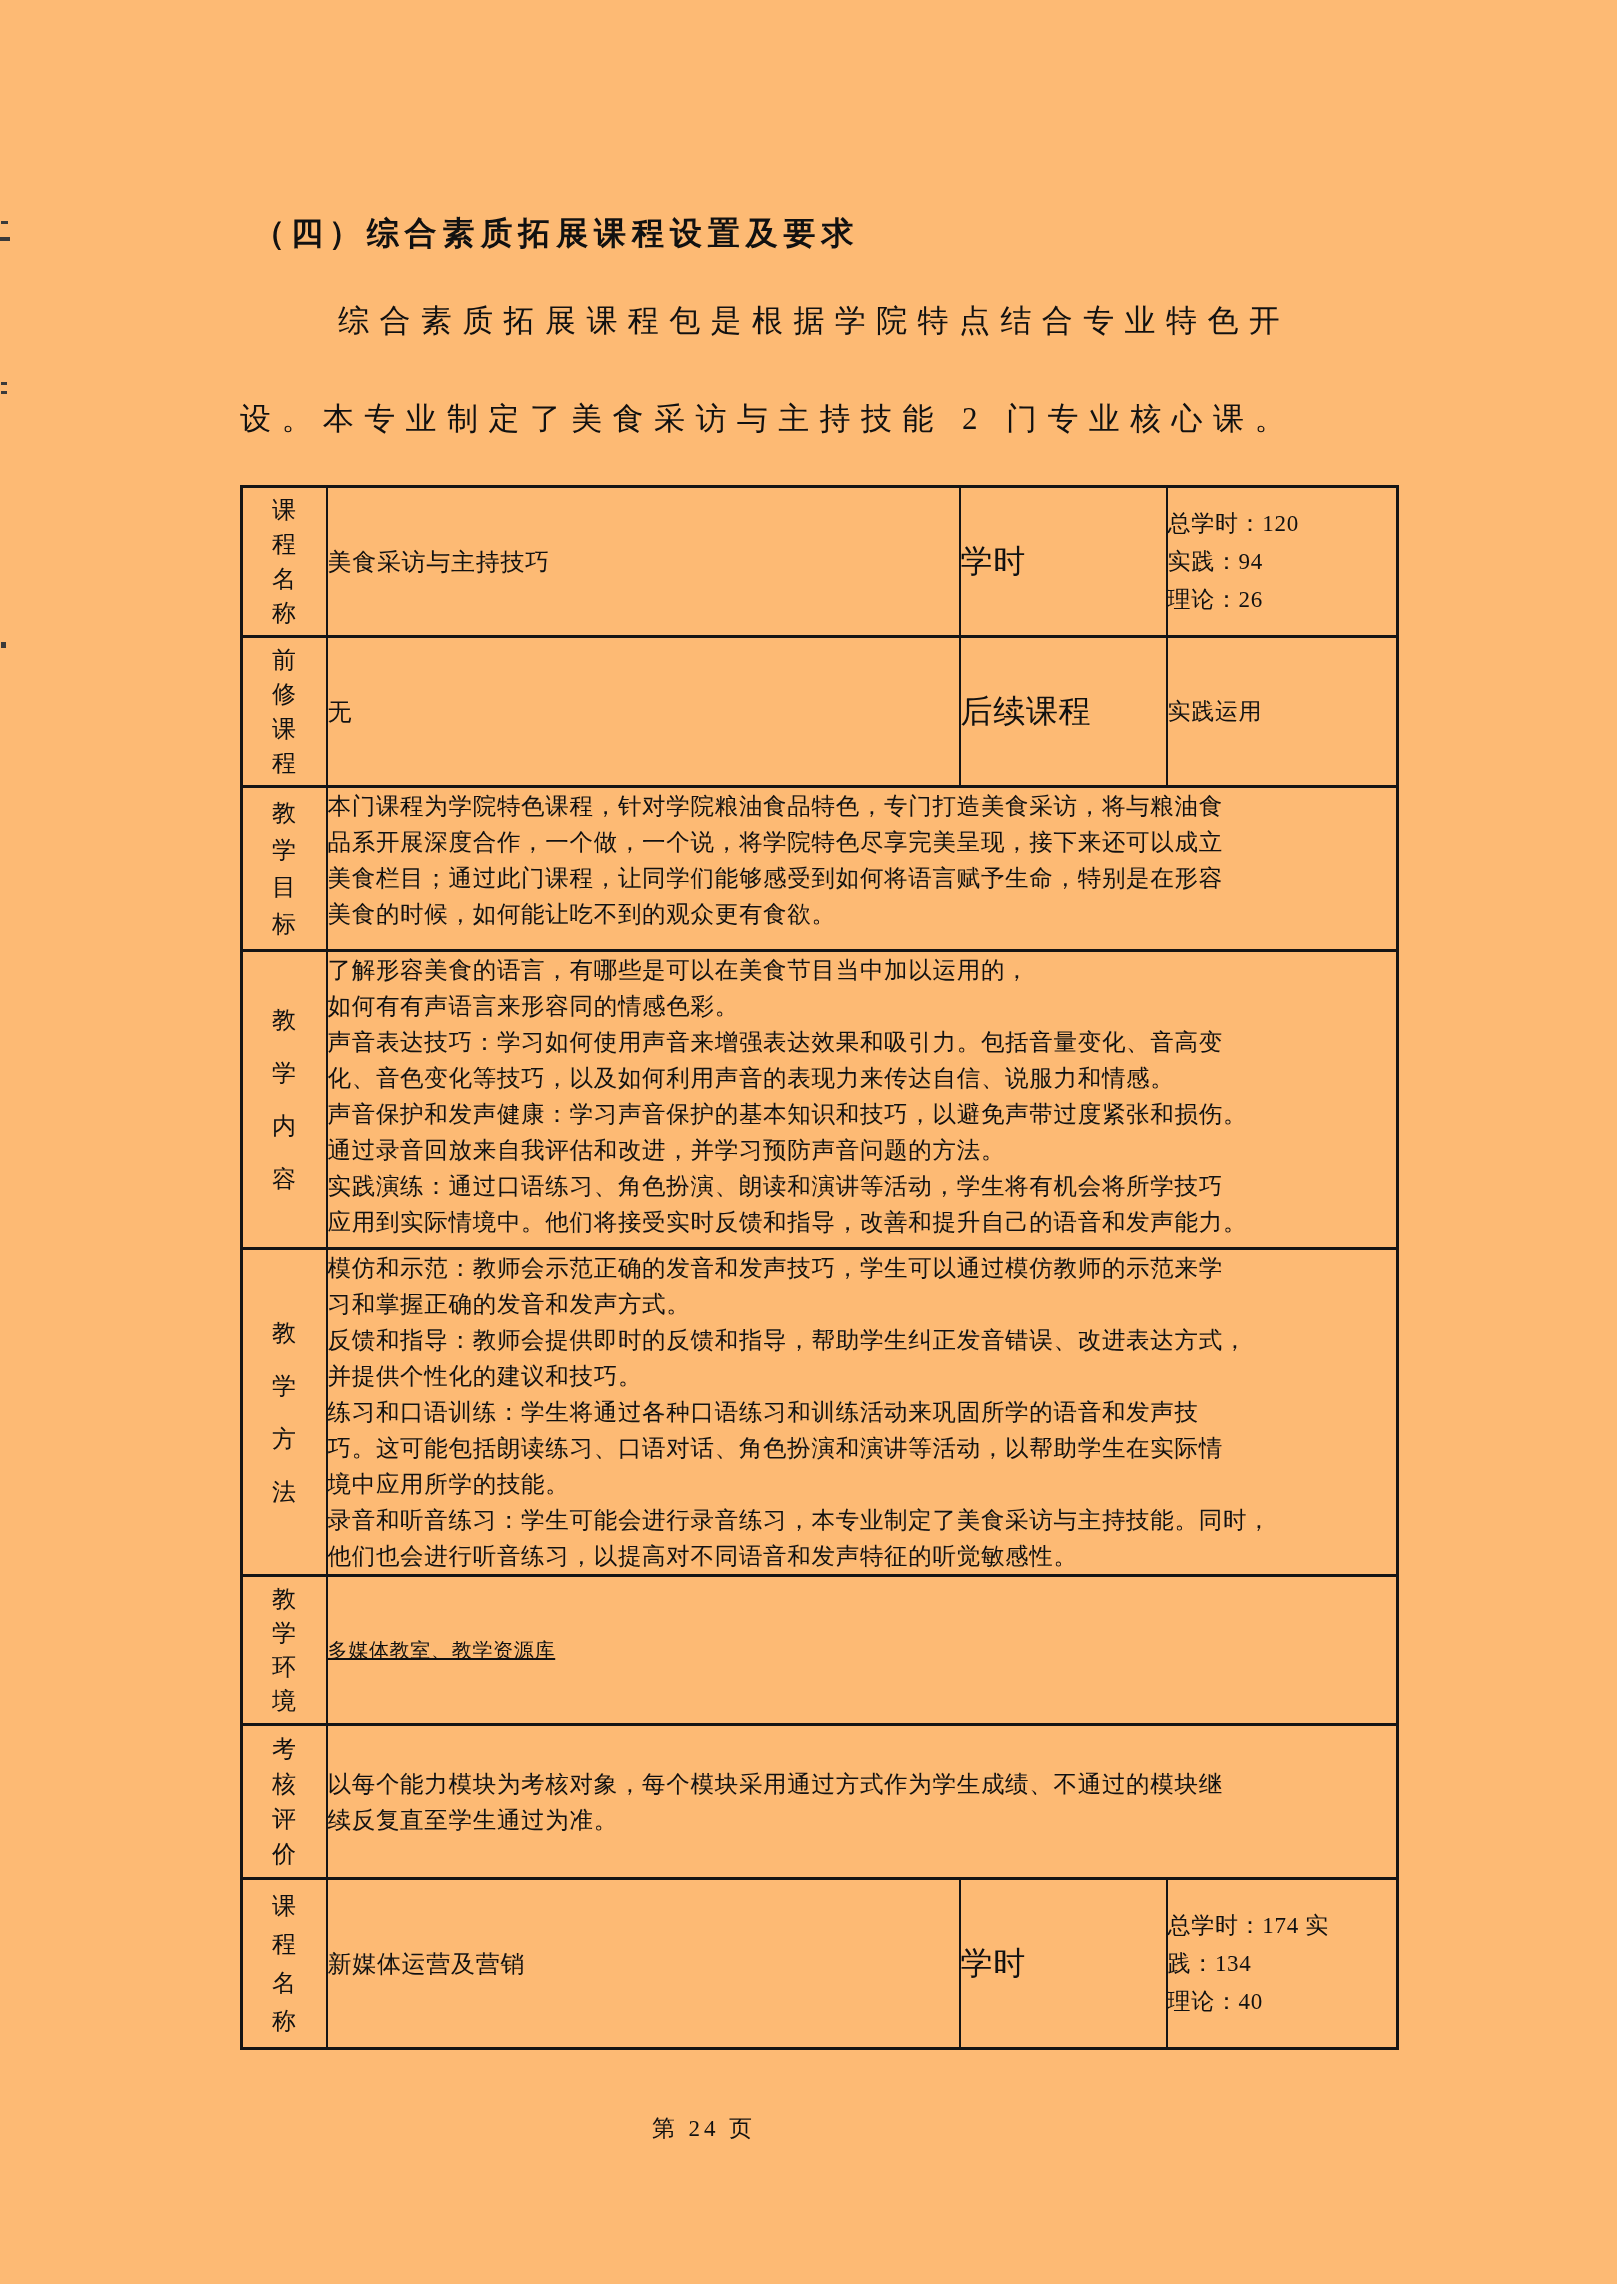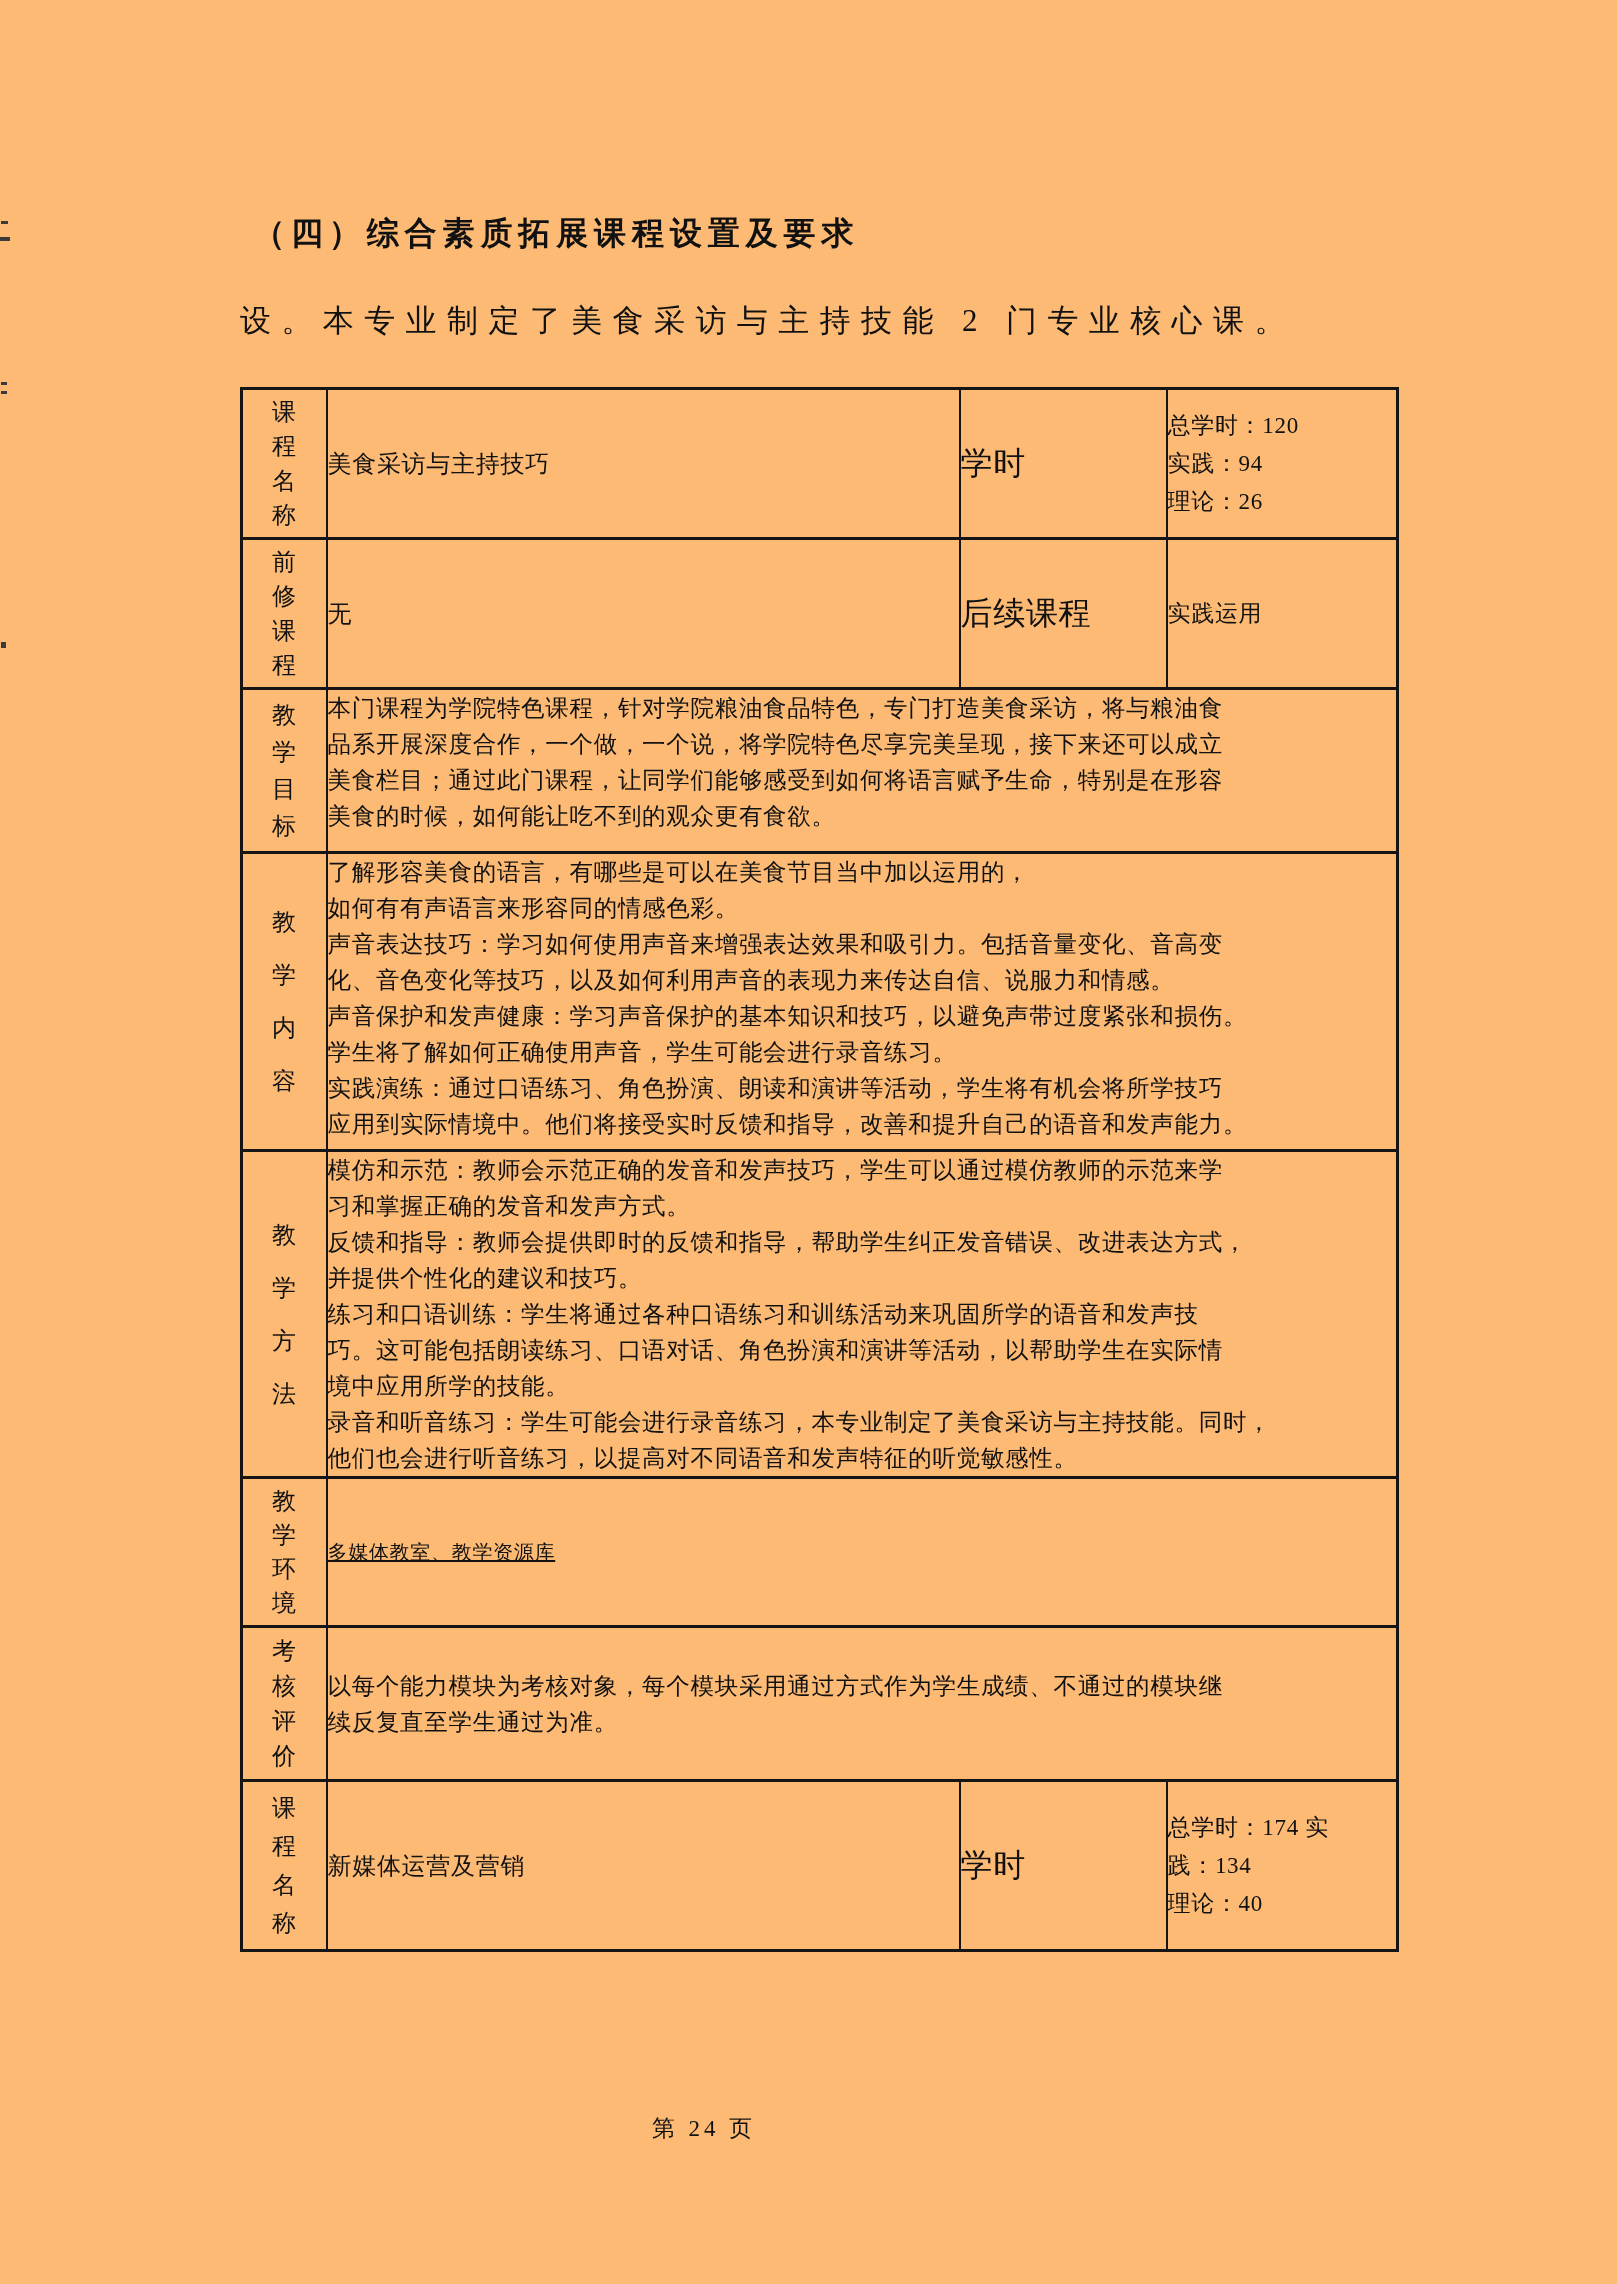--- a/index.html
+++ b/index.html
@@ -63,20 +63,21 @@
 
   <div class="speck" style="left:1.3px; top:221px; width:6.5px; height:3.3px;"></div>
   <div class="speck" style="left:0px; top:237px; width:10.4px; height:3.9px;"></div>
   <div class="speck" style="left:1.3px; top:382px; width:5.9px; height:2.6px;"></div>
   <div class="speck" style="left:1.3px; top:391px; width:5.9px; height:2.6px;"></div>
   <div class="speck" style="left:1.3px; top:642px; width:4.6px; height:5.9px;"></div>
 
   <div class="heading">（四）综合素质拓展课程设置及要求</div>
 
   <div class="intro">
+    <div class="iline first">综合素质拓展课程包是根据学院特点结合专业特色开</div>
     <div class="iline">设。本专业制定了美食采访与主持技能 2 门专业核心课。</div>
   </div>
 
   <table class="course">
     <colgroup>
       <col style="width:85px">
         <col style="width:633px">
         <col style="width:207px">
         <col style="width:231px">
     </colgroup>
@@ -141,21 +142,21 @@
           <span>内</span>
           <span>容</span>
         </div>
       </td>
       <td class="block-top" colspan="3">
         <div class="tline">了解形容美食的语言，有哪些是可以在美食节目当中加以运用的，</div>
         <div class="tline">如何有有声语言来形容同的情感色彩。</div>
         <div class="tline">声音表达技巧：学习如何使用声音来增强表达效果和吸引力。包括音量变化、音高变</div>
         <div class="tline">化、音色变化等技巧，以及如何利用声音的表现力来传达自信、说服力和情感。</div>
         <div class="tline">声音保护和发声健康：学习声音保护的基本知识和技巧，以避免声带过度紧张和损伤。</div>
-        <div class="tline">学生将了解如何正确使用声音，学生可能会进行录音练习。</div>
+        <div class="tline">通过录音回放来自我评估和改进，并学习预防声音问题的方法。</div>
         <div class="tline">实践演练：通过口语练习、角色扮演、朗读和演讲等活动，学生将有机会将所学技巧</div>
         <div class="tline">应用到实际情境中。他们将接受实时反馈和指导，改善和提升自己的语音和发声能力。</div>
       </td>
     </tr>
 
     <tr style="height:326px">
       <td class="hcell">
         <div class="vstack vcenter" style="height:314px">
           <span>教</span>
           <span>学</span>

